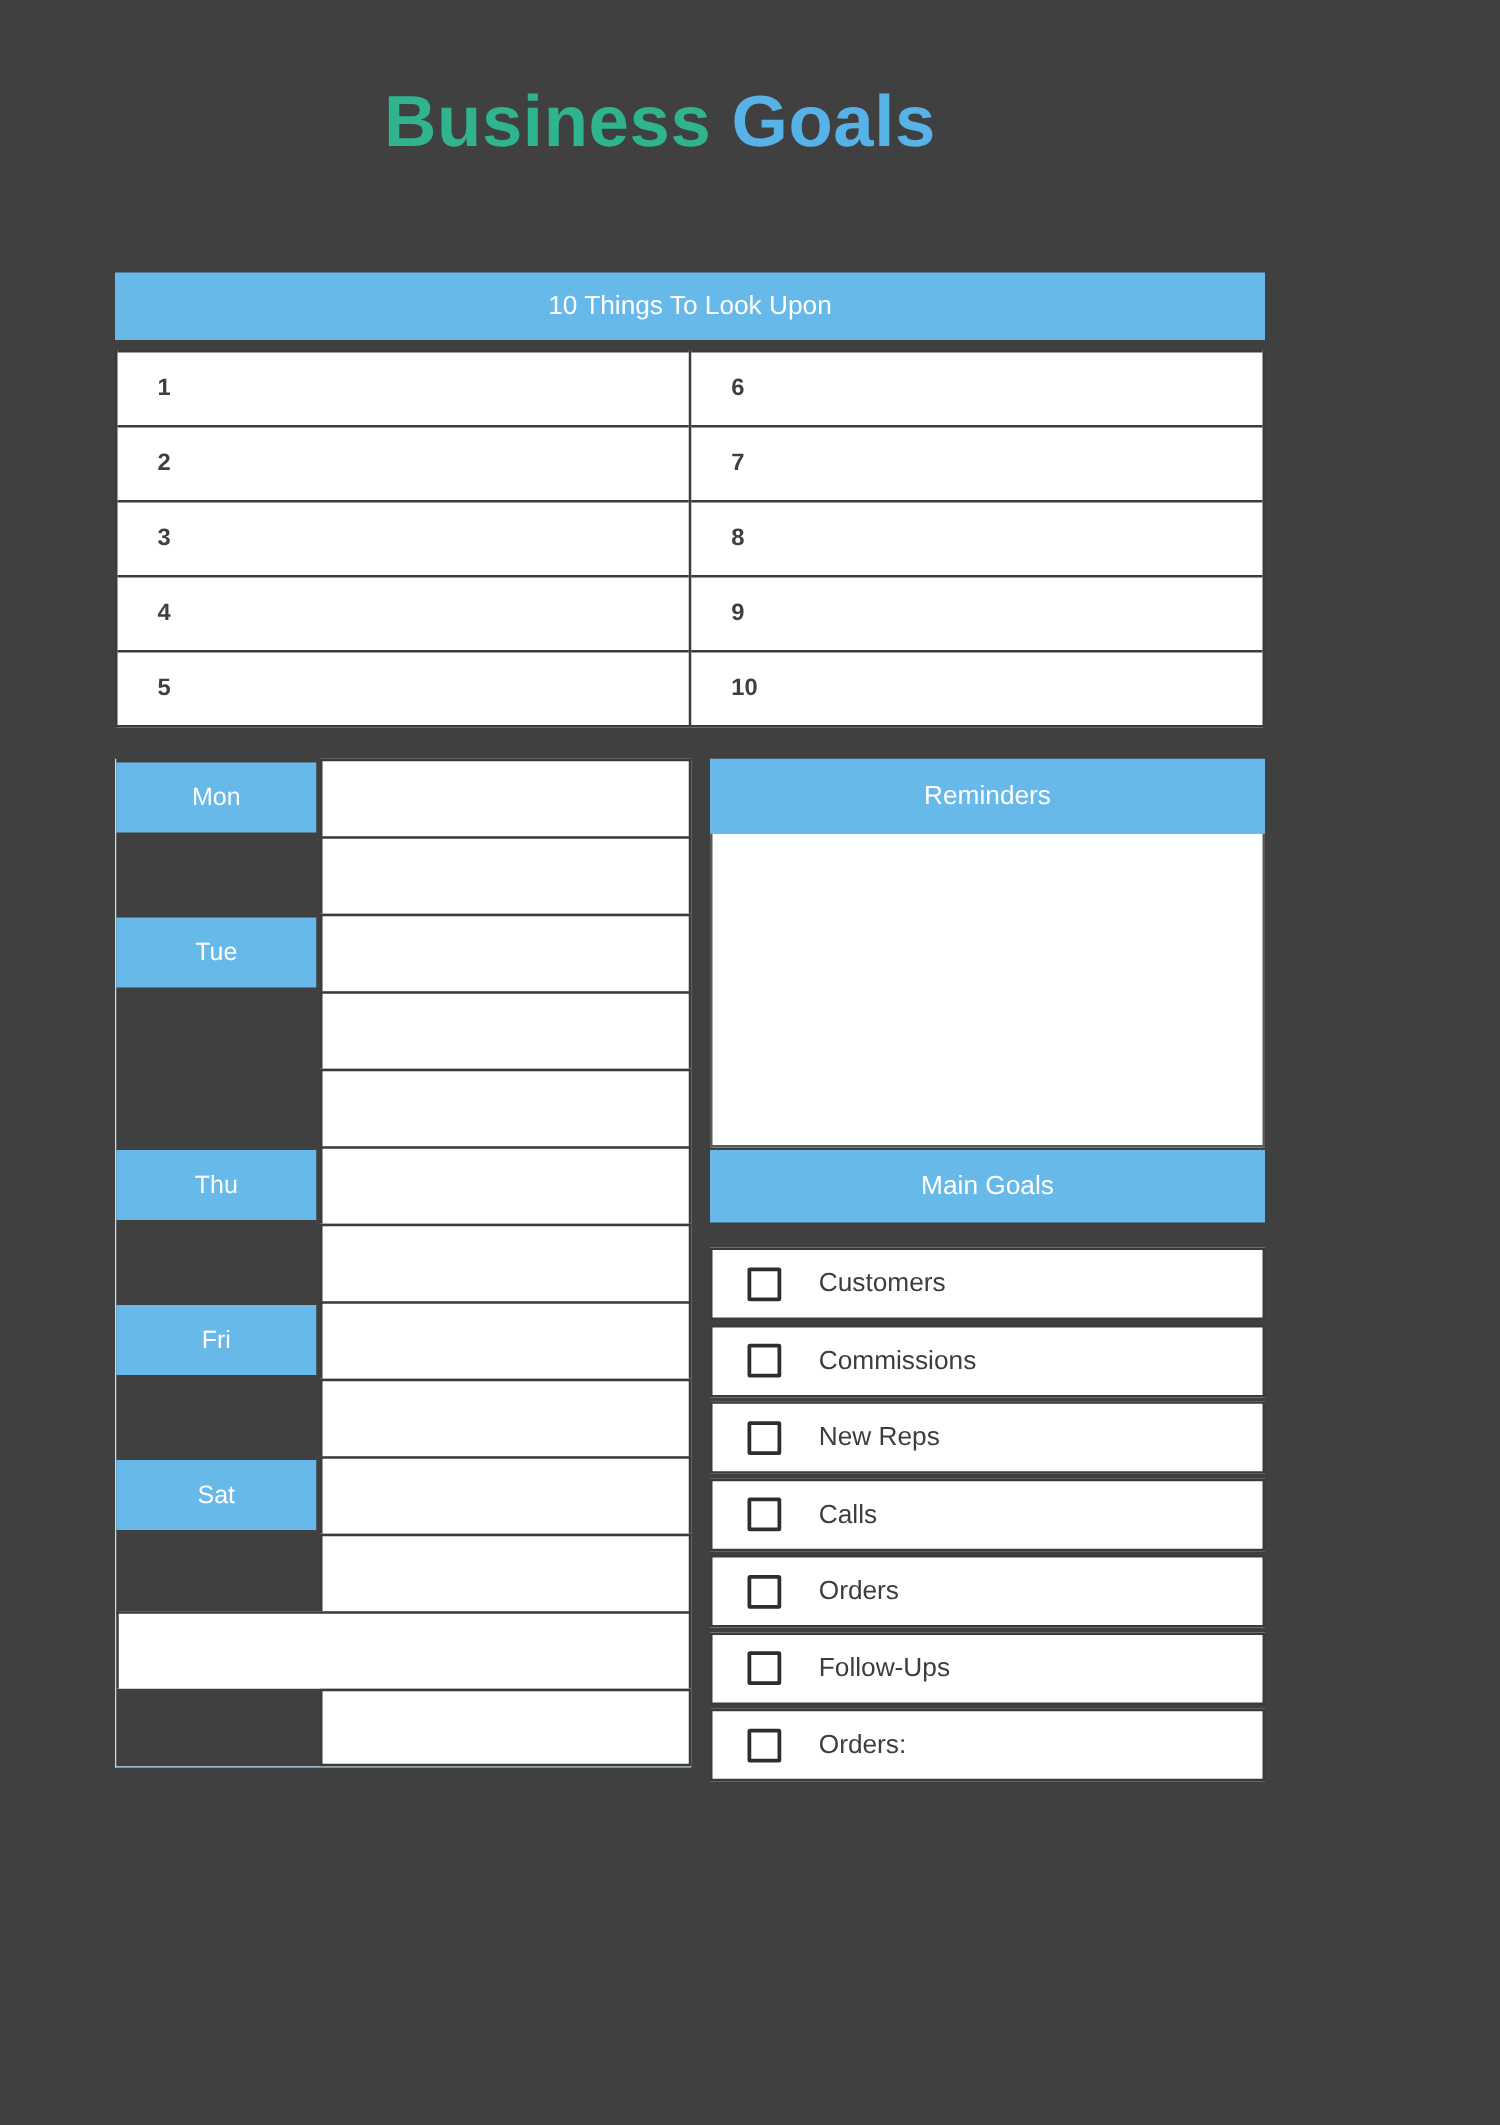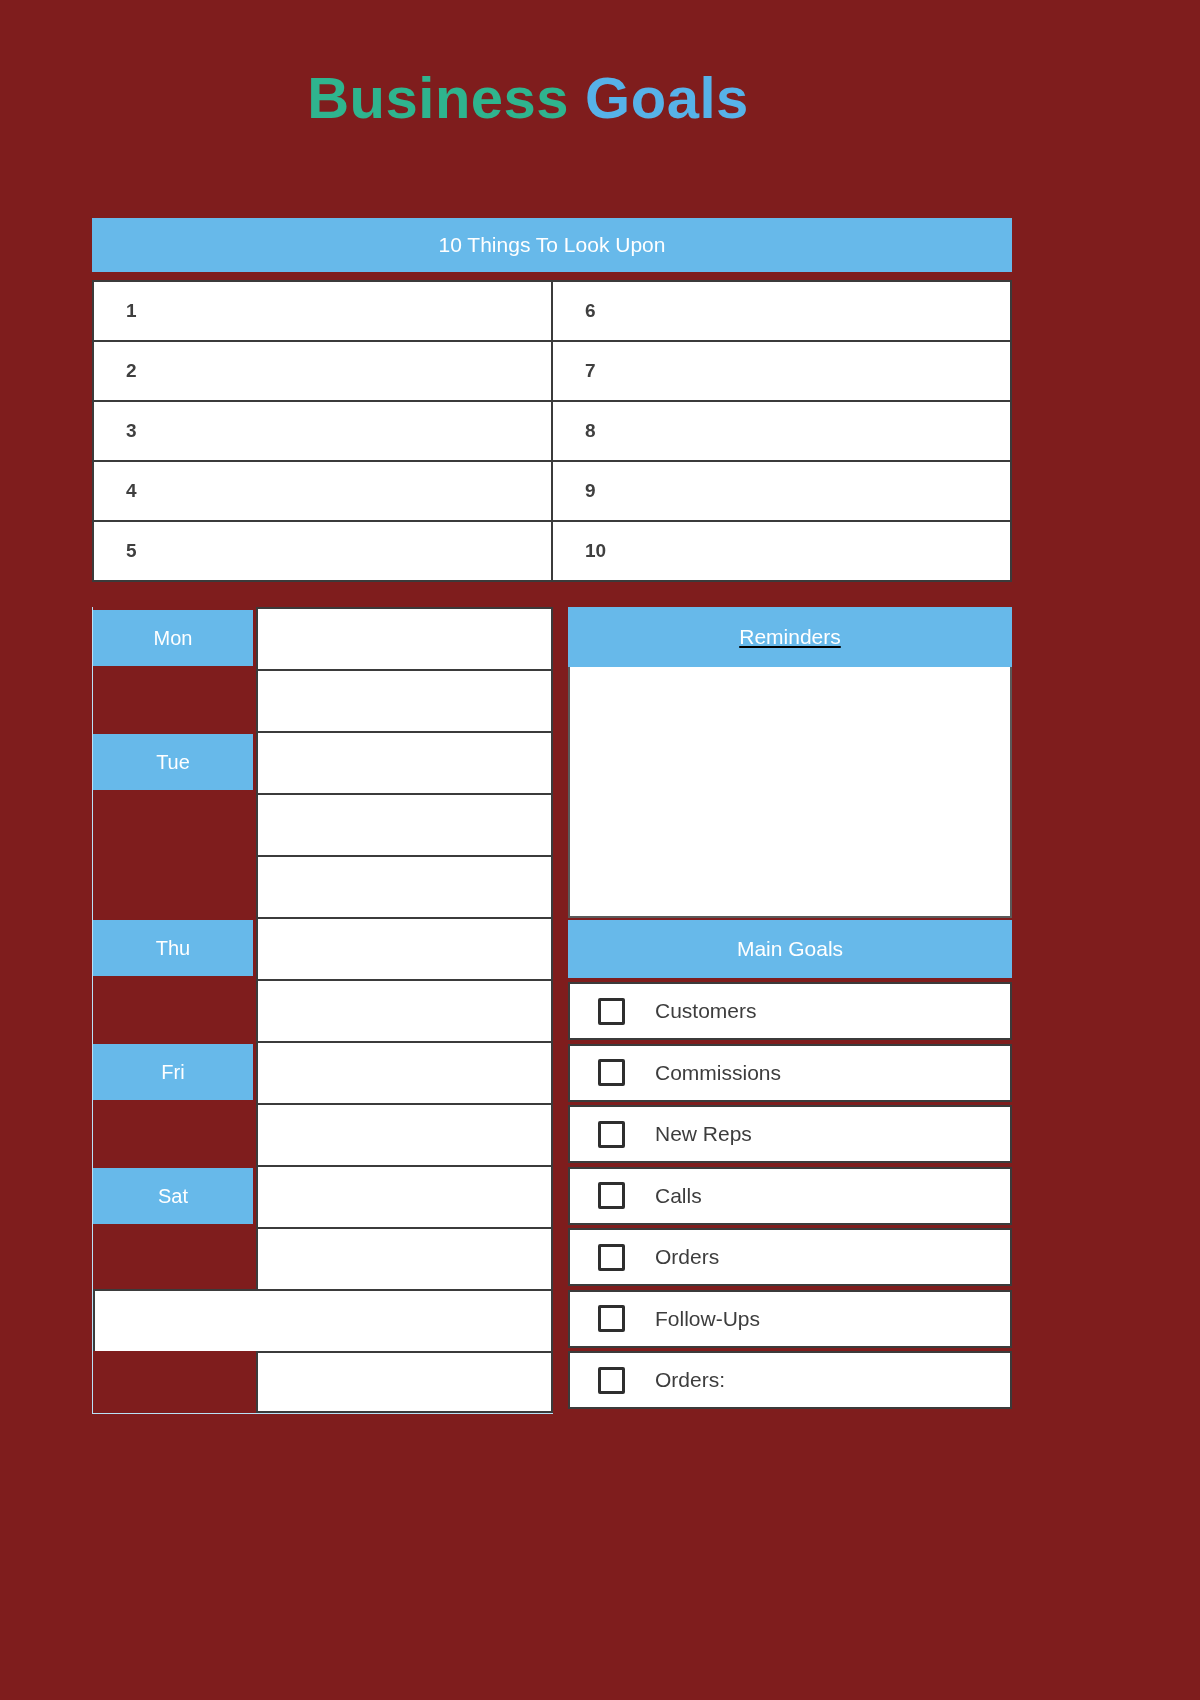--- a/index.html
+++ b/index.html
@@ -1,19 +1,19 @@
 <!DOCTYPE html>
 <html><head>
 <meta charset="utf-8">
 <style>
   * { margin:0; padding:0; box-sizing:border-box; }
   html,body { background:#ffffff; }
   .page {
     position:relative; width:1200px; height:1700px; margin:0 auto;
-    background:#7f1d1d; overflow:hidden;
+    background:#404040; overflow:hidden;
     font-family:"Liberation Sans","DejaVu Sans",sans-serif;
   }
 
   
   .title {
     position:absolute; top:64px; left:0; width:1056px;
     text-align:center; font-size:58px; font-weight:bold; letter-spacing:.5px;
   }
   .title .t1 { color:#2fb48e; }
   .title .t2 { color:#57b2e8; margin-left:16px; }
@@ -52,31 +52,31 @@
     width:160px; height:56px; background:#67b9ea; color:#ffffff;
     display:flex; align-items:center; justify-content:center; font-size:20px;
   }
   .week-write {
     flex:1; background:#ffffff;
     border-left:2px solid #3b3b3b; border-right:2px solid #3b3b3b; border-top:2px solid #3b3b3b;
   }
   .week-row:last-child .week-write { border-bottom:2px solid #3b3b3b; }
 
   
-  .reminders { position:absolute; left:568px; top:607px; width:444px;text-decoration:underline; }
+  .reminders { position:absolute; left:568px; top:607px; width:444px; }
   .reminders .bar { height:60px; }
   .rem-box {
     height:251px; background:#ffffff;
     border-left:2px solid #5a5a5a; border-right:2px solid #5a5a5a; border-bottom:2px solid #5a5a5a;
   }
 
   
   .goals { position:absolute; left:568px; top:920px; width:444px; }
   .goals .bar { height:58px; }
-  .goal-rows { margin-top:4px; }
+  .goal-rows { margin-top:20px; }
   .goal-row {
     height:58px; margin-bottom:3.5px; background:#ffffff;
     border:2px solid #3b3b3b;
     display:flex; align-items:center; padding-left:28px;
   }
   .checkbox {
     width:27px; height:27px; border:3px solid #2e2e2e; border-radius:2px;
     background:#ffffff; flex:0 0 auto;
   }
   .goal-label { margin-left:30px; font-size:21px; color:#3d3d3d; }

